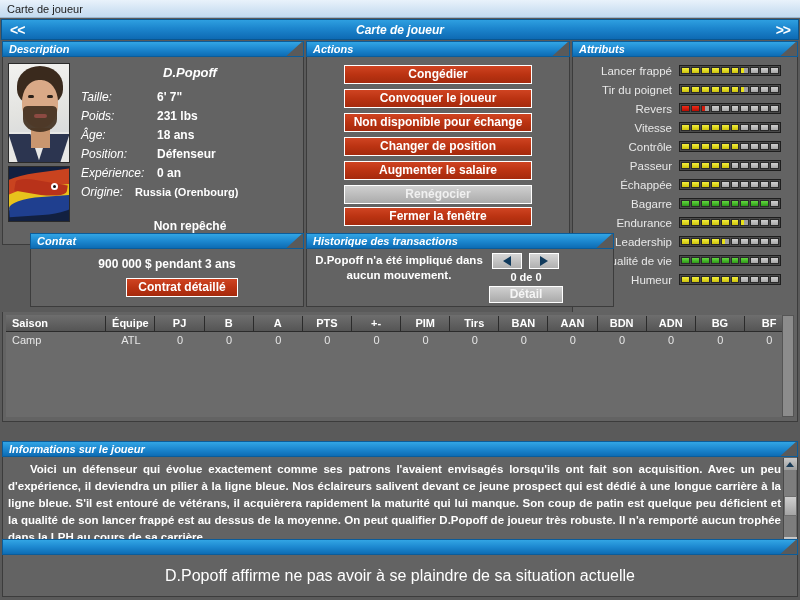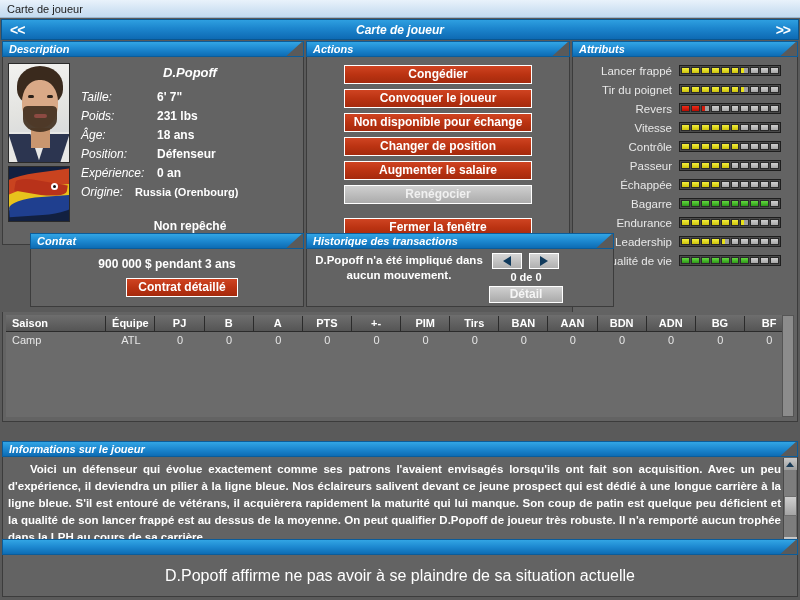--- a/index.html
+++ b/index.html
@@ -120,21 +120,21 @@
   #p-act { left: 306px; top: 41px; width: 264px; }
   #p-act .panel-bd { height: 188px; padding: 8px 0 0 0; }
   .btn-red {
     display: block; width: 188px; margin: 0 auto 5px auto; height: 19px;
     background: linear-gradient(180deg,#cf4422 0%,#bb3312 50%,#a52a0d 100%);
     border: 1px solid #ffffff;
     color: #ffffff; font-size: 12px; font-weight: bold; text-align: center;
     line-height: 17px; cursor: pointer; white-space: nowrap;
   }
   .btn-gray {
-    display: block; width: 188px; margin: 0 auto 14px auto; height: 19px;
+    display: block; width: 188px; margin: 0 auto 3px auto; height: 19px;
     background: linear-gradient(180deg,#cfcfcf 0%,#bdbdbd 50%,#ababab 100%);
     border: 1px solid #ffffff;
     color: #f0f0f0; font-size: 12px; font-weight: bold; text-align: center;
     line-height: 17px; cursor: default; white-space: nowrap;
   }
 
   
   #p-attr { left: 572px; top: 41px; width: 226px; }
   #p-attr .panel-bd { height: 268px; padding-top: 4px; }
   .arow { display: flex; align-items: center; height: 19px; }
@@ -511,20 +511,35 @@
         <div class="arow">
           <div class="alabel">Qualité de vie</div>
           <div class="bar">
             <span class="seg g"></span>
             <span class="seg g"></span>
             <span class="seg g"></span>
             <span class="seg g"></span>
             <span class="seg g"></span>
             <span class="seg g"></span>
             <span class="seg g"></span>
+            <span class="seg e"></span>
+            <span class="seg e"></span>
+            <span class="seg e"></span>
+          </div>
+        </div>
+        <div class="arow">
+          <div class="alabel">Humeur</div>
+          <div class="bar">
+            <span class="seg y"></span>
+            <span class="seg y"></span>
+            <span class="seg y"></span>
+            <span class="seg y"></span>
+            <span class="seg y"></span>
+            <span class="seg y"></span>
+            <span class="seg e"></span>
             <span class="seg e"></span>
             <span class="seg e"></span>
             <span class="seg e"></span>
           </div>
         </div>
       </div>
   </div>
 
   <div class="panel" id="p-contr">
     <div class="panel-hd">

